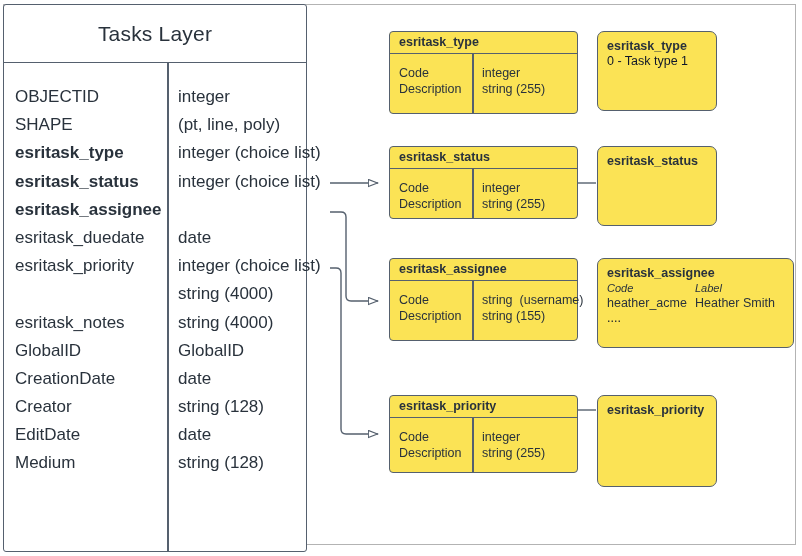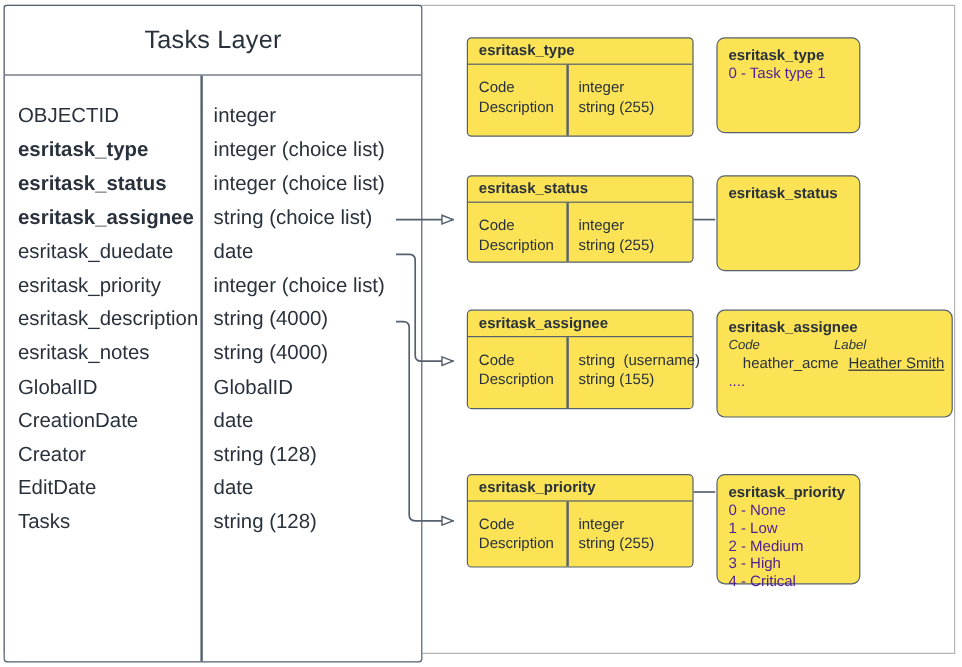--- a/index.html
+++ b/index.html
@@ -27,21 +27,21 @@
     height: 541px;
     border: 1px solid #b3b3b3;
     box-sizing: border-box;
     background: #ffffff;
   }
   
   .layer-box {
     position: absolute;
     left: 3px;
     top: 4px;
-    width: 349px;
+    width: 304px;
     height: 548px;
     box-sizing: border-box;
     border: 1.6px solid #55606e;
     border-radius: 3px;
     background: #ffffff;
   }
   .layer-title {
     height: 58px;
     line-height: 58px;
     text-align: center;
@@ -142,21 +142,21 @@
     font-size: 12.5px;
     font-weight: bold;
     line-height: 15px;
     white-space: nowrap;
     color: #29323c;
   }
   .vbox-line {
     font-size: 12.5px;
     line-height: 14.8px;
     white-space: nowrap;
-    color: #4c1d95;
+    color: #0f172a;
   }
   .vbox-subhead {
     position: relative;
     height: 14.8px;
   }
   .vbox-subhead span {
     position: absolute;
     top: 0;
     font-size: 11px;
     font-style: italic;
@@ -168,24 +168,23 @@
   .pairline {
     position: relative;
     height: 14.8px;
   }
   .pairline span {
     position: absolute;
     top: 0;
     font-size: 12.5px;
     line-height: 14.8px;
     white-space: nowrap;
-    margin-left: 12px;
   }
   .pairline .p-code  { left: 0px; }
-  .pairline .p-label { left: 88px; text-decoration: underline; }
+  .pairline .p-label { left: 88px; }
 
   
   .connectors {
     position: absolute;
     left: 0;
     top: 0;
     width: 802px;
     height: 556px;
     pointer-events: none;
   }
@@ -199,42 +198,44 @@
 
   <div class="layer-box">
     <div class="layer-title">Tasks Layer</div>
     <div class="layer-body">
       <div class="col-divider"></div>
       <div class="fields" id="field-rows">
           <div class="field-row">
             <div class="field-name">OBJECTID</div>
             <div class="field-type">integer</div>
           </div>
+          <div class="field-row">
+            <div class="field-name">SHAPE</div>
+            <div class="field-type">(pt, line, poly)</div>
+          </div>
           <div class="field-row bold">
             <div class="field-name">esritask_type</div>
             <div class="field-type">integer (choice list)</div>
           </div>
           <div class="field-row bold">
             <div class="field-name">esritask_status</div>
             <div class="field-type">integer (choice list)</div>
           </div>
           <div class="field-row bold">
             <div class="field-name">esritask_assignee</div>
-            <div class="field-type">string (choice list)</div>
           </div>
           <div class="field-row">
             <div class="field-name">esritask_duedate</div>
             <div class="field-type">date</div>
           </div>
           <div class="field-row">
             <div class="field-name">esritask_priority</div>
             <div class="field-type">integer (choice list)</div>
           </div>
           <div class="field-row">
-            <div class="field-name">esritask_description</div>
             <div class="field-type">string (4000)</div>
           </div>
           <div class="field-row">
             <div class="field-name">esritask_notes</div>
             <div class="field-type">string (4000)</div>
           </div>
           <div class="field-row">
             <div class="field-name">GlobalID</div>
             <div class="field-type">GlobalID</div>
           </div>
@@ -244,21 +245,21 @@
           </div>
           <div class="field-row">
             <div class="field-name">Creator</div>
             <div class="field-type">string (128)</div>
           </div>
           <div class="field-row">
             <div class="field-name">EditDate</div>
             <div class="field-type">date</div>
           </div>
           <div class="field-row">
-            <div class="field-name">Tasks</div>
+            <div class="field-name">Medium</div>
             <div class="field-type">string (128)</div>
           </div>
         </div>
     </div>
   </div>
 
   <svg class="connectors" width="802" height="556" viewBox="0 0 802 556">
     <defs>
       <marker id="ohead" markerWidth="11" markerHeight="9" refX="10.5" refY="4.5" orient="auto" markerUnits="userSpaceOnUse">
         <path d="M0.8,0.9 L10,4.5 L0.8,8.1 Z" fill="#ffffff" stroke="#55606e" stroke-width="1.2"></path>
@@ -340,22 +341,15 @@
         <div class="pairline">
           <span class="p-code">heather_acme</span>
           <span class="p-label">Heather Smith</span>
         </div>
       </div>
     <div class="vbox-line">....</div>
   </div>
 
   <div class="vbox" style="left:597px; top:395px; width:120px; height:92px;">
     <div class="vbox-title">esritask_priority</div>
-    <div id="vlist-3">
-        <div class="vbox-line">0 - None</div>
-        <div class="vbox-line">1 - Low</div>
-        <div class="vbox-line">2 - Medium</div>
-        <div class="vbox-line">3 - High</div>
-        <div class="vbox-line">4 - Critical</div>
-      </div>
   </div>
 
 </div>
 
 </body></html>

